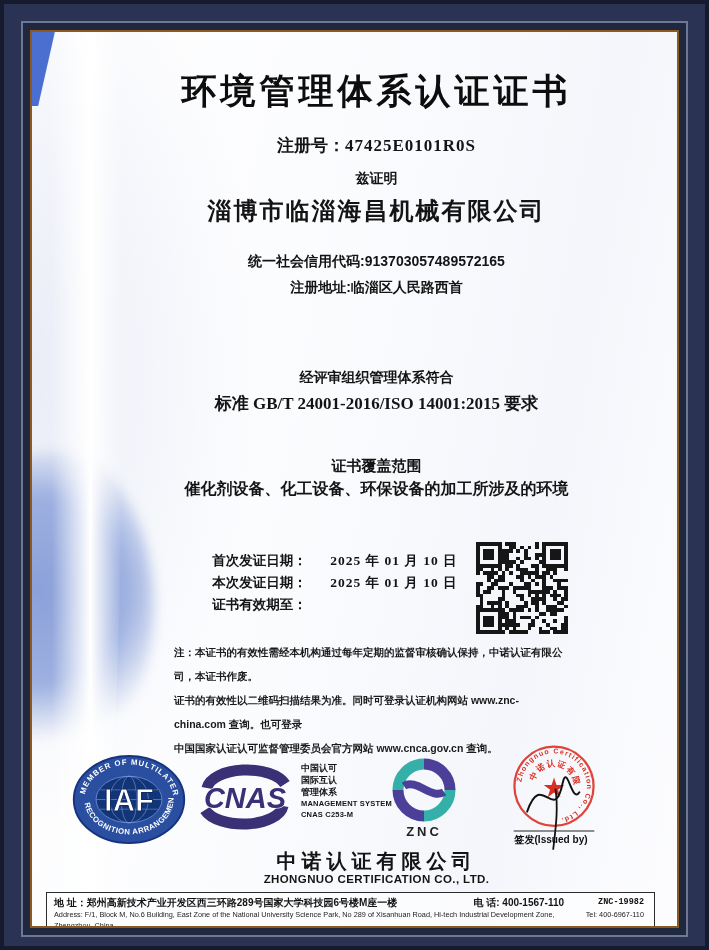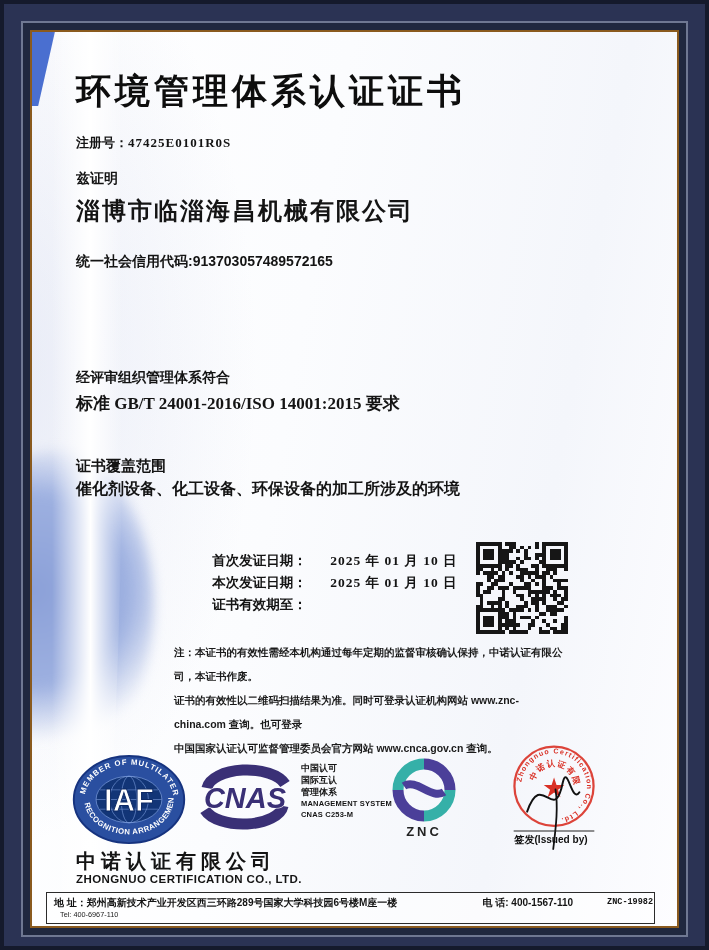--- a/index.html
+++ b/index.html
@@ -25,24 +25,24 @@
     pointer-events:none; }
   .blob { position:absolute; left:-74px; top:418px; width:196px; height:312px; border-radius:50%;
     background:radial-gradient(circle at 38% 45%, #8ba0d8 0%, #9db0e0 45%, rgba(160,175,220,0) 72%);
     filter:blur(6px); pointer-events:none; }
   .corner-blue { position:absolute; left:0; top:0; width:44px; height:74px; background:#4a6fd0;
     clip-path:polygon(0 0, 52% 0, 14% 100%, 0 100%); pointer-events:none; }
   .curl { position:absolute; left:20px; top:0; width:70px; height:950px;
     background:linear-gradient(90deg, rgba(255,255,255,0) 0%, #ffffff 55%, rgba(244,246,252,.0) 100%);
     border-radius:0 0 60% 0; pointer-events:none; }
   
-  .abs { position:absolute; left:0; right:0; text-align:left;padding-left:44px; }
+  .abs { position:absolute; left:0; right:0; text-align:center;padding-left:44px; }
   .cert-title { top:36px; font-family:"Liberation Serif", serif; font-size:35px; font-weight:bold;
     letter-spacing:4px; color:#0d0d0d; }
-  .reg-line { top:102px; font-size:13px; font-weight:bold; }
+  .reg-line { top:102px; font-size:17px; font-weight:bold; }
   .reg-no { font-family:"Liberation Serif", serif; letter-spacing:1px; }
   .certify { top:138px; font-size:14px; font-weight:bold; }
   .company { top:163px; font-size:24px; font-weight:bold; letter-spacing:2px; }
   .credit { top:221px; font-size:14px; font-weight:bold; }
   .regaddr { top:247px; font-size:14px; font-weight:bold; }
   .auditaddr { top:272px; font-size:14px; font-weight:bold; }
   .conform1 { top:337px; font-size:14px; font-weight:bold; }
   .conform2 { top:360px; font-size:17px; font-weight:bold; font-family:"Liberation Serif", serif; }
   .scope-title { top:425px; font-size:15px; font-weight:bold; }
   .scope1 { top:447px; font-size:16px; font-weight:bold; }
@@ -61,21 +61,21 @@
   .cnas-group { position:absolute; left:165px; top:22px; display:flex; align-items:flex-start; }
   .cnas-side { margin-left:8px; text-align:left; }
   .cnas-side .cn { font-size:9px; font-weight:bold; line-height:12px; }
   .cnas-side .en { font-size:7.5px; font-weight:bold; line-height:11px; letter-spacing:.2px; }
   .znc { position:absolute; left:352px; top:16px; width:80px; height:86px; }
   .stamp { position:absolute; left:452px; top:0px; width:140px; height:112px; }
   
   .issuer-cn { top:816px; font-size:20px; font-weight:bold; letter-spacing:5px; }
   .issuer-en { top:841px; font-size:11.5px; font-weight:bold; letter-spacing:.4px; }
   .footer-box { position:absolute; left:14px; top:860px; width:609px; border:1.5px solid #2b2b2b;
-    padding:3px 1px 3px 7px; background:rgba(255,255,255,.6); }
+    padding:3px 10px 3px 7px; background:rgba(255,255,255,.6); }
   .frow1 { display:flex; align-items:flex-start; font-size:10px; font-weight:bold; line-height:13px; }
   .frow1 .addr { flex:1; text-align:left; }
   .frow1 .phone { white-space:nowrap; margin-left:6px; }
   .frow1 .code { white-space:nowrap; margin-left:34px; font-size:8.5px; font-family:"Liberation Mono", monospace; font-weight:bold; }
   .frow2 { display:flex; font-size:7.3px; line-height:11px; color:#222; }
   .frow2 .addr-en { flex:1; text-align:left; }
   .frow2 .tel-en { white-space:nowrap; margin-left:6px; }
 </style>
 </head>
 <body>
@@ -94,20 +94,21 @@
 
       <div class="abs cert-title">环境管理体系认证证书</div>
 
       <div class="abs reg-line">
         <span>注册号：</span><span class="reg-no">47425E0101R0S</span>
       </div>
 
       <div class="abs certify">兹证明</div>
       <div class="abs company">淄博市临淄海昌机械有限公司</div>
       <div class="abs credit">统一社会信用代码:913703057489572165</div>
+      <div class="abs regaddr">注册地址:临淄区人民路西首</div>
       <div class="abs conform1">经评审组织管理体系符合</div>
       <div class="abs conform2">标准 GB/T 24001-2016/ISO 14001:2015 要求</div>
       <div class="abs scope-title">证书覆盖范围</div>
       <div class="abs scope1">催化剂设备、化工设备、环保设备的加工所涉及的环境</div>
 
       <div class="dates">
         <div class="date-row">
           <span class="lbl">首次发证日期：</span>
           <span class="val">2025 年 01 月 10 日</span>
         </div>
@@ -539,20 +540,21 @@
       <div class="abs issuer-cn">中诺认证有限公司</div>
       <div class="abs issuer-en">ZHONGNUO CERTIFICATION CO., LTD.</div>
 
       <div class="footer-box">
         <div class="frow1">
           <span class="addr">地  址：郑州高新技术产业开发区西三环路289号国家大学科技园6号楼M座一楼</span>
           <span class="phone">电  话: 400-1567-110</span>
           <span class="code">ZNC-19982</span>
         </div>
         <div class="frow2">
+          <span class="addr-en">Address: F/1, Block M, No.6 Building, East Zone of the National University Science Park, No 289 of Xisanhuan Road, Hi-tech Industrial Development Zone, Zhengzhou, China</span>
           <span class="tel-en">Tel: 400-6967-110</span>
         </div>
       </div>
 
      </div>
     </div>
    </div>
   </div>
  </div>
 </div>

